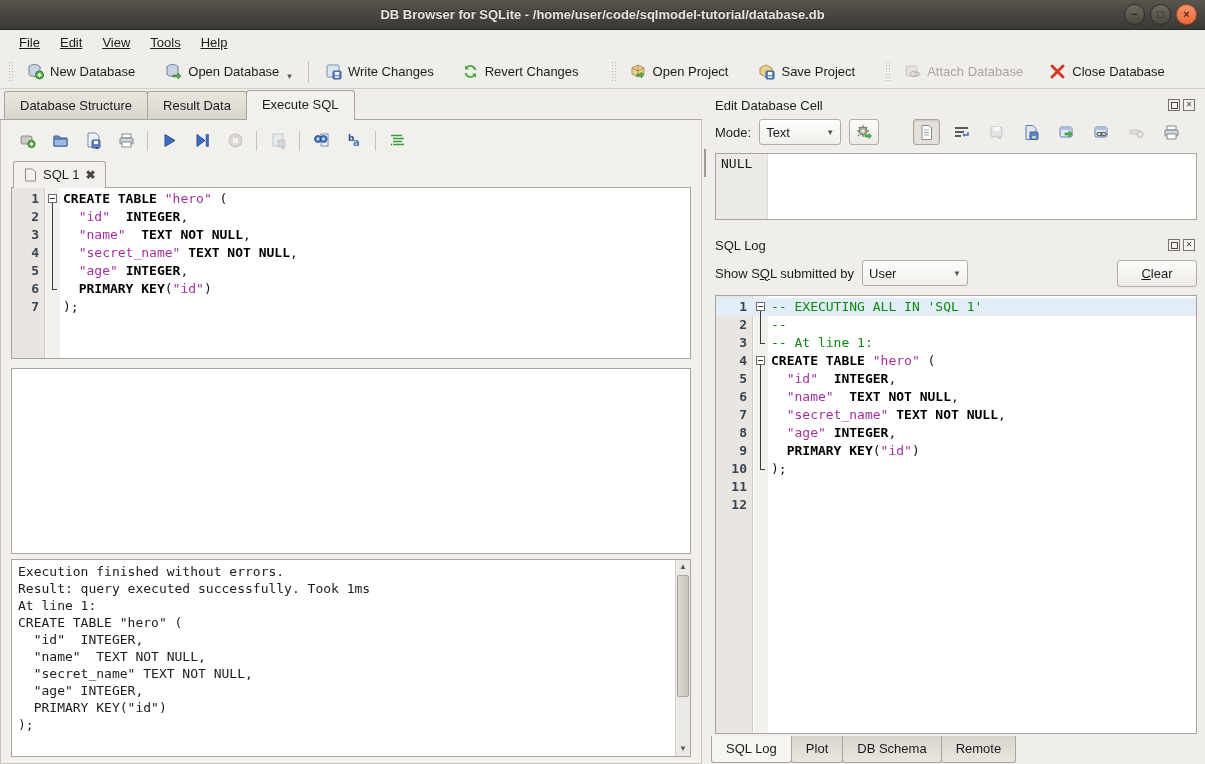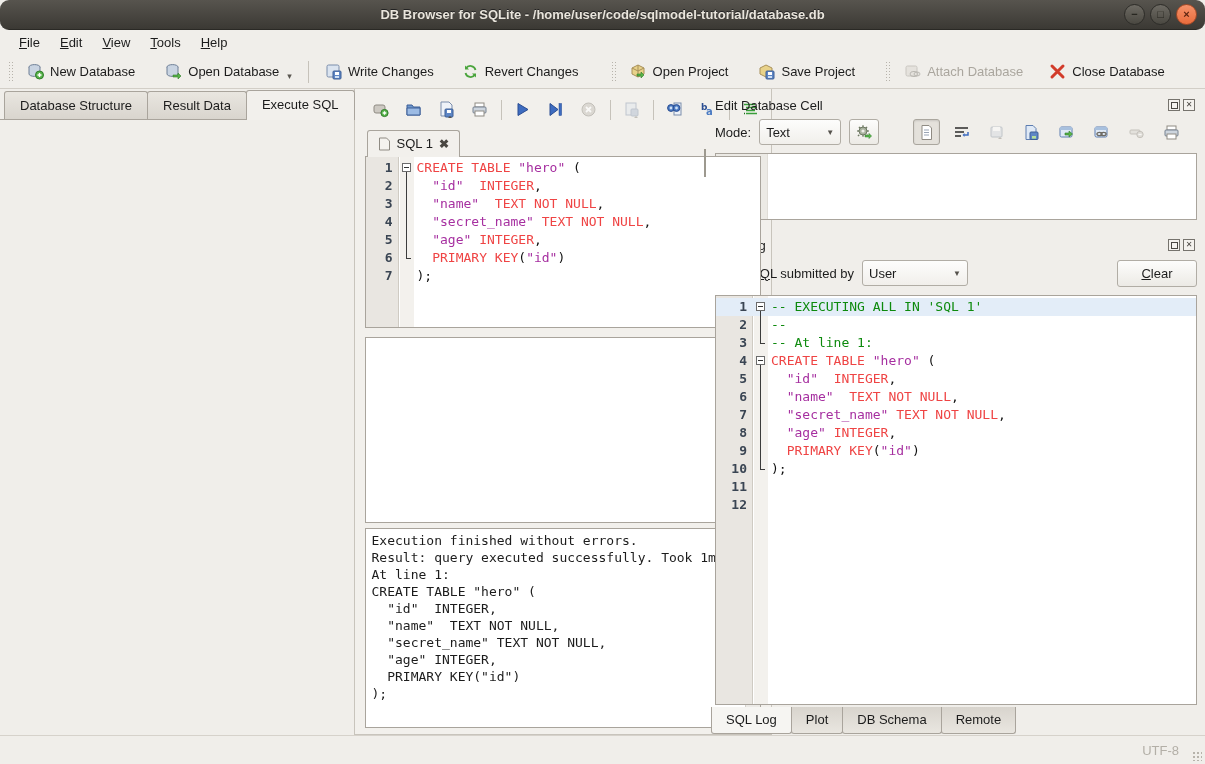--- a/index.html
+++ b/index.html
@@ -2,48 +2,48 @@
 <html><head>
 <meta charset="utf-8">
 <style>
   * { box-sizing: border-box; margin: 0; padding: 0; }
   html,body { width:1205px; height:764px; overflow:hidden;
     font-family:"Liberation Sans", sans-serif; font-size:13px; color:#1c1c1c; }
   .window { width:1205px; height:764px; background:#f0eeea; display:flex; flex-direction:column; position:relative; }
 
   
   .titlebar { height:30px; flex:none; background:linear-gradient(#57544e,#3b3934);
-    border-bottom:1px solid #2a2925; position:relative; display:flex; align-items:center; justify-content:center;border-radius:9px; }
+    border-bottom:1px solid #2a2925; position:relative; display:flex; align-items:center; justify-content:center; }
   .titlebar .title { color:#e9e5dc; font-weight:bold; font-size:13px; text-shadow:0 -1px 0 #222; }
   .win-controls { position:absolute; right:8px; top:4px; display:flex; gap:5px; }
   .wc { width:21px; height:21px; border-radius:50%; border:1px solid #2d2c28;
     background:linear-gradient(#6d6a63,#4a4841); color:#26251f; font-size:11px; line-height:19px;
     text-align:center; font-weight:bold; cursor:default; }
   .wc.close { background:linear-gradient(#f5926a,#e96c3c); border-color:#a84a26; color:#5d2410; }
 
   
   .menubar { height:25px; flex:none; display:flex; align-items:center; padding-left:10px; gap:2px;
     background:#f0eeea; }
-  .menu-item { padding:3px 9px; }
+  .menu-item { padding:3px 9px;text-decoration:underline; }
   .menu-item::first-letter { text-decoration:underline; }
 
   
   .toolbar { height:34px; flex:none; display:flex; align-items:center; background:#f0eeea;
     border-bottom:1px solid #d2cec7; padding-left:4px; }
   .tb-handle { width:7px; height:22px; margin:0 4px;
     background-image:radial-gradient(#b7b3ab 1px, transparent 1px); background-size:3px 3px; }
   .tb-sep { width:1px; height:22px; background:#c6c2ba; margin:0 8px; }
   .tb-btn { display:flex; align-items:center; gap:6px; padding:4px 8px; border-radius:3px; }
   .tb-btn.disabled { color:#aaa69e; }
   .tb-btn .caret { font-size:9px; color:#5a5751; margin-left:2px; position:relative; top:4px; }
   .icon16 { width:17px; height:17px; flex:none; display:inline-block; }
 
   
   .main { flex:1; display:flex; min-height:0; }
-  .left-panel { width:702px; flex:none; display:flex; flex-direction:row; min-height:0; }
+  .left-panel { width:702px; flex:none; display:flex; flex-direction:column; min-height:0; }
   .v-split { width:5px; flex:none; position:relative; }
   .v-split::after { content:''; position:absolute; left:2px; top:60px; width:2px; height:28px;
     background-image:radial-gradient(#9d998f 1px, transparent 1px); background-size:2px 5px; }
   .right-panel { flex:1; display:flex; flex-direction:column; min-height:0; padding:0 8px 0 4px; }
 
   
   .main-tabs { height:31px; flex:none; display:flex; align-items:flex-end; padding-left:4px; position:relative; }
   .main-tabs::after { content:''; position:absolute; left:0; right:0; bottom:0; height:1px; background:#a9a49c; }
   .mtab { padding:6px 15px 7px; border:1px solid #a9a49c; border-bottom:none; border-radius:3px 3px 0 0;
     background:linear-gradient(#e9e6e0,#d8d4cd); margin-right:-1px; position:relative; }
@@ -74,21 +74,21 @@
   .crow.hl { background:#e3edf8; }
   .ln { width:33px; flex:none; text-align:right; padding-right:6px; color:#3a4553; font-weight:bold; }
   .fold { width:15px; flex:none; position:relative; }
   .fold.mid::before { content:''; position:absolute; left:7px; top:0; bottom:0; border-left:1px solid #3c3c3c; }
   .fold.end::before { content:''; position:absolute; left:7px; top:0; height:9px; width:4px;
     border-left:1px solid #3c3c3c; border-bottom:1px solid #3c3c3c; }
   .fold.open::after { content:''; position:absolute; left:7px; top:13px; bottom:0; border-left:1px solid #3c3c3c; }
   .fold .fbox { position:absolute; left:3px; top:4px; width:9px; height:9px; border:1px solid #6b6b6b; background:#fff; }
   .fold .fbox::after { content:''; position:absolute; left:1px; right:1px; top:3px; border-top:1px solid #333; }
   .ctext { white-space:pre; padding-left:3px; }
-  .tok-kw { color:#ef4444; font-weight:normal; }
+  .tok-kw { color:#000000; font-weight:bold; }
   .tok-str { color:#a62fa0; }
   .tok-cm { color:#0d8a0d; }
   .tok-pl { color:#111; }
 
   .h-split { height:9px; flex:none; position:relative; }
   .h-split::after { content:''; position:absolute; top:3px; left:50%; width:30px; height:2px; margin-left:-15px;
     background-image:radial-gradient(#9d998f 1px, transparent 1px); background-size:5px 2px; }
   .grid-frame { height:186px; flex:none; border:1px solid #a9a49c; background:#fff; }
   .msg-wrap { flex:1; min-height:0; border:1px solid #a9a49c; background:#fff; display:flex; margin-top:5px; }
   .msg-text { flex:1; font-family:"DejaVu Sans Mono", monospace; font-size:13px; line-height:17px;
@@ -115,21 +115,21 @@
   .combo.mode { width:82px; }
   .combo.user { width:106px; }
   .gear-btn { width:30px; height:26px; border:1px solid #b1ada5; border-radius:3px;
     background:linear-gradient(#fdfdfc,#eceae5); display:flex; align-items:center; justify-content:center; }
   .cell-icons { display:flex; gap:8px; margin-left:26px; align-items:center; }
   .cibtn { width:27px; height:26px; display:flex; align-items:center; justify-content:center; border-radius:3px; }
   .cibtn.pressed { border:1px solid #aaa69e; background:#e4e1db; box-shadow:inset 0 1px 2px rgba(0,0,0,.12); }
 
   .null-box { height:67px; flex:none; border:1px solid #a9a49c; background:#fff; margin:4px 0 0 4px; display:flex; }
   .null-strip { width:52px; flex:none; background:#eceae5; border-right:1px solid #e0ddd7;
-    font-family:"DejaVu Sans Mono", monospace; font-size:10px; padding:2px 0 0 5px; }
+    font-family:"DejaVu Sans Mono", monospace; font-size:13px; padding:2px 0 0 5px; }
 
   .type-row { height:56px; flex:none; display:flex; align-items:center; padding:4px 0 0 4px; }
   .type-col { flex:1; line-height:22px; }
   .btn { height:27px; padding:0 22px; border:1px solid #c2beb6; border-radius:3px;
     background:linear-gradient(#fdfdfc,#eceae5); display:flex; align-items:center; justify-content:center; }
   .btn.disabled { color:#b5b1a9; }
   .btn.clear { border-color:#b1ada5; width:80px; padding:0; }
   .btn.clear span::first-letter { text-decoration:underline; }
 
   .show-row { height:36px; flex:none; display:flex; align-items:center; gap:8px; padding-left:4px; }
@@ -615,17 +615,13 @@
 
       <div class="bottom-tabs">
         <span class="btab active">SQL Log</span>
         <span class="btab">Plot</span>
         <span class="btab">DB Schema</span>
         <span class="btab">Remote</span>
       </div>
     </div>
   </div>
 
-  <div class="statusbar">
-    <span>UTF-8</span>
-    <span class="grip"></span>
-  </div>
 </div>
 
 </body></html>

